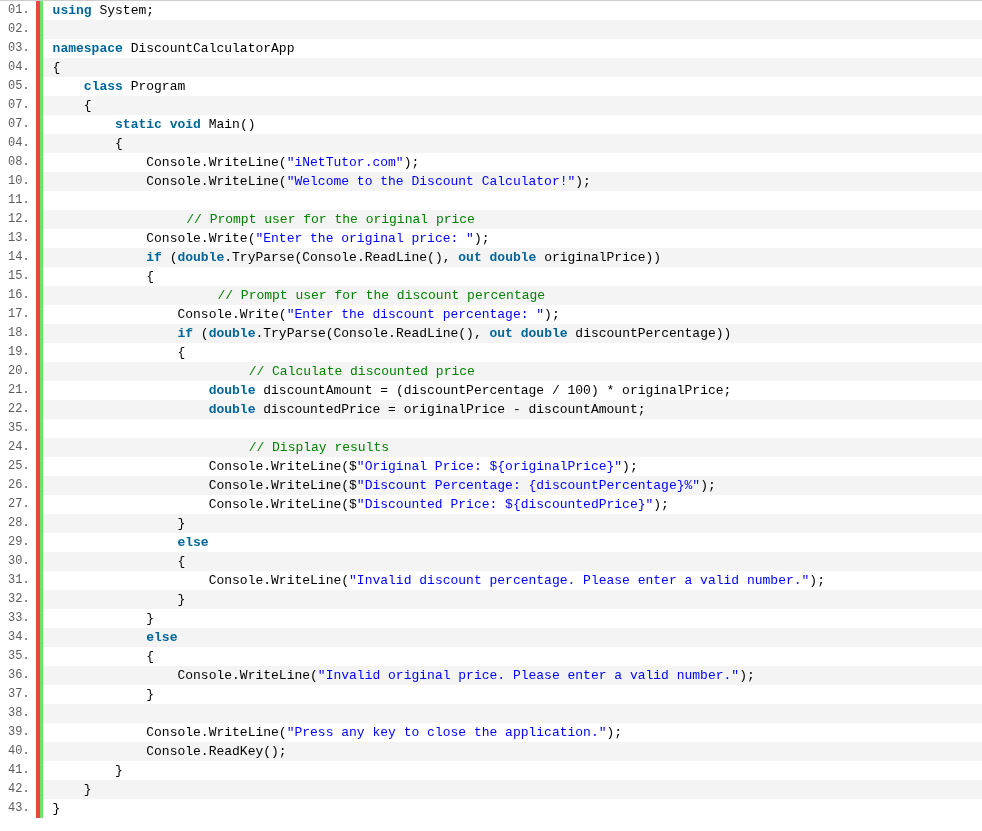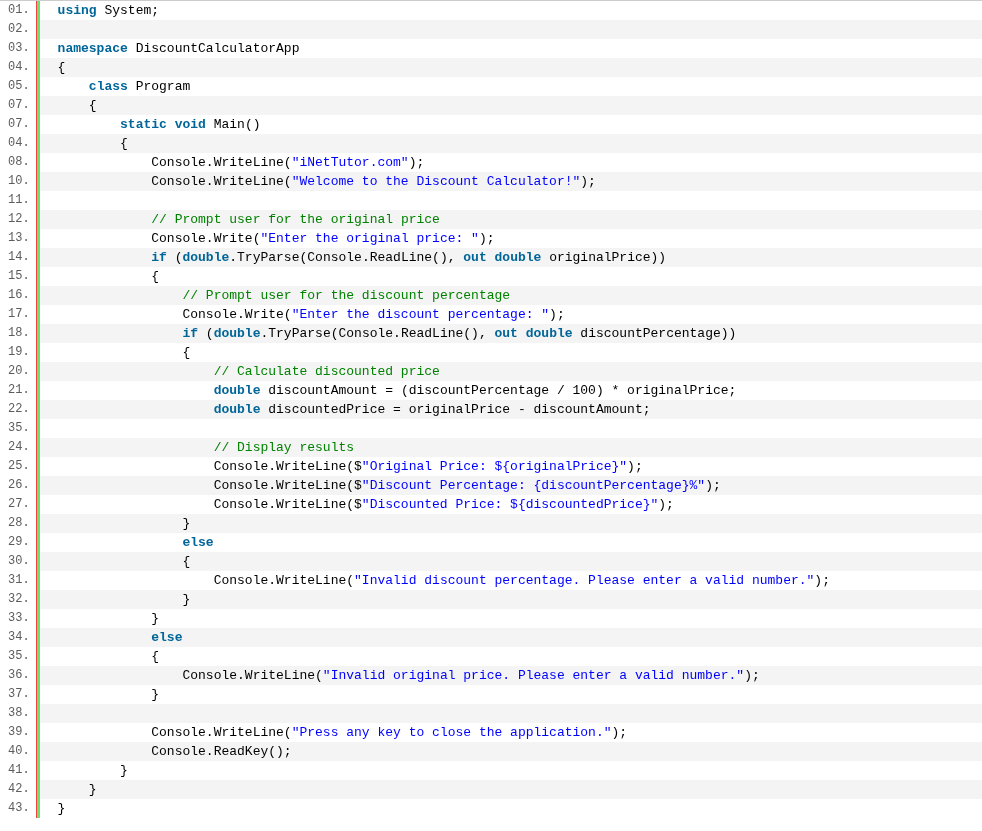--- a/index.html
+++ b/index.html
@@ -15,46 +15,46 @@
     border-top: 1px solid #cccccc;
   }
   .gutter {
     background: #ffffff;
     color: #5c5c5c;
     text-align: right;
     padding: 0 6px 0 8px;
     user-select: none;
     font-size: 12px;
     line-height: 19px;
-    border-right: 1px solid #ef4444;
+    border-right: 4px solid #ef4444;
   }
   .gutter .ln {
     display: block;
     height: 19px;
   }
   .vbar {
     width: 3px;
     background: #6ce26c;
   }
   .code-area {
     flex: 1;
     line-height: 19px;
     white-space: pre;
     overflow: hidden;
   }
   .code-line {
     height: 19px;
-    padding-left: 18px;
+    padding-left: 10px;
   }
   .code-line.alt {
     background: #f4f4f4;
   }
   .kw { color: #006699; font-weight: bold; }
   .str { color: #0000ff; }
-  .cmt { color: #008200; }
+  .cmt { color: #008200; margin-left: 40px; }
   .plain { color: #000000; }
 </style>
 </head>
 <body>
 
 <div class="code-block">
   <div class="gutter" id="gutter">
       <span class="ln">01.</span>
       <span class="ln">02.</span>
       <span class="ln">03.</span>

